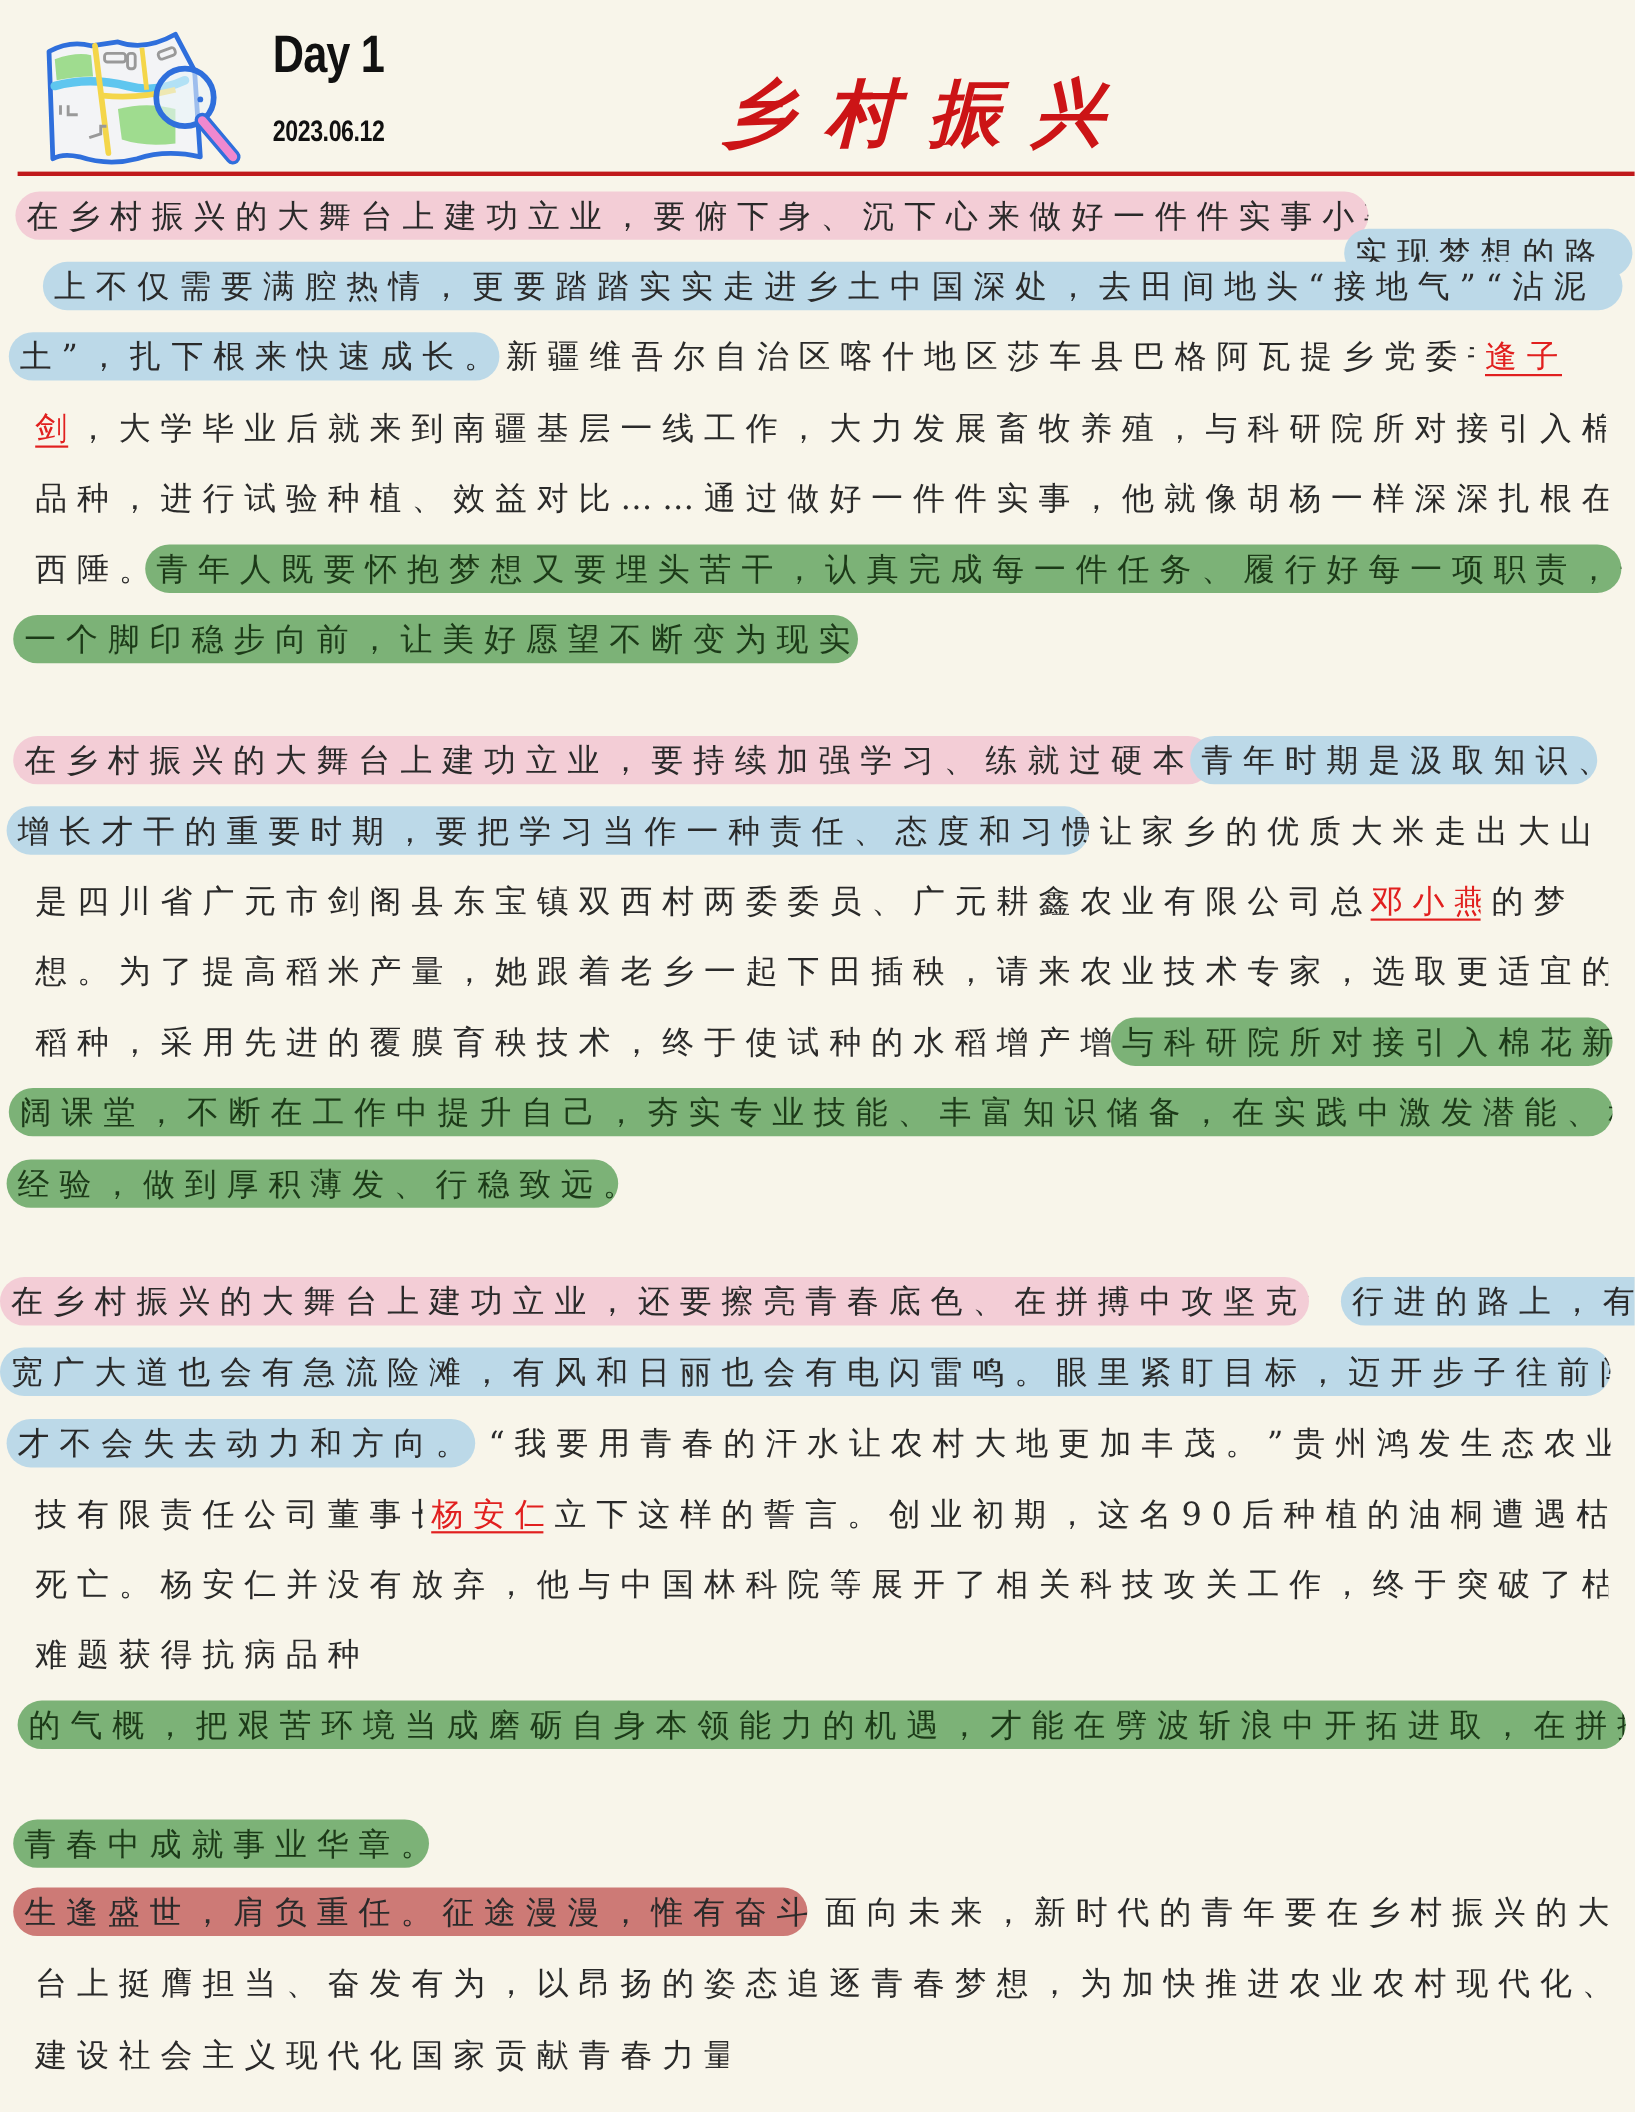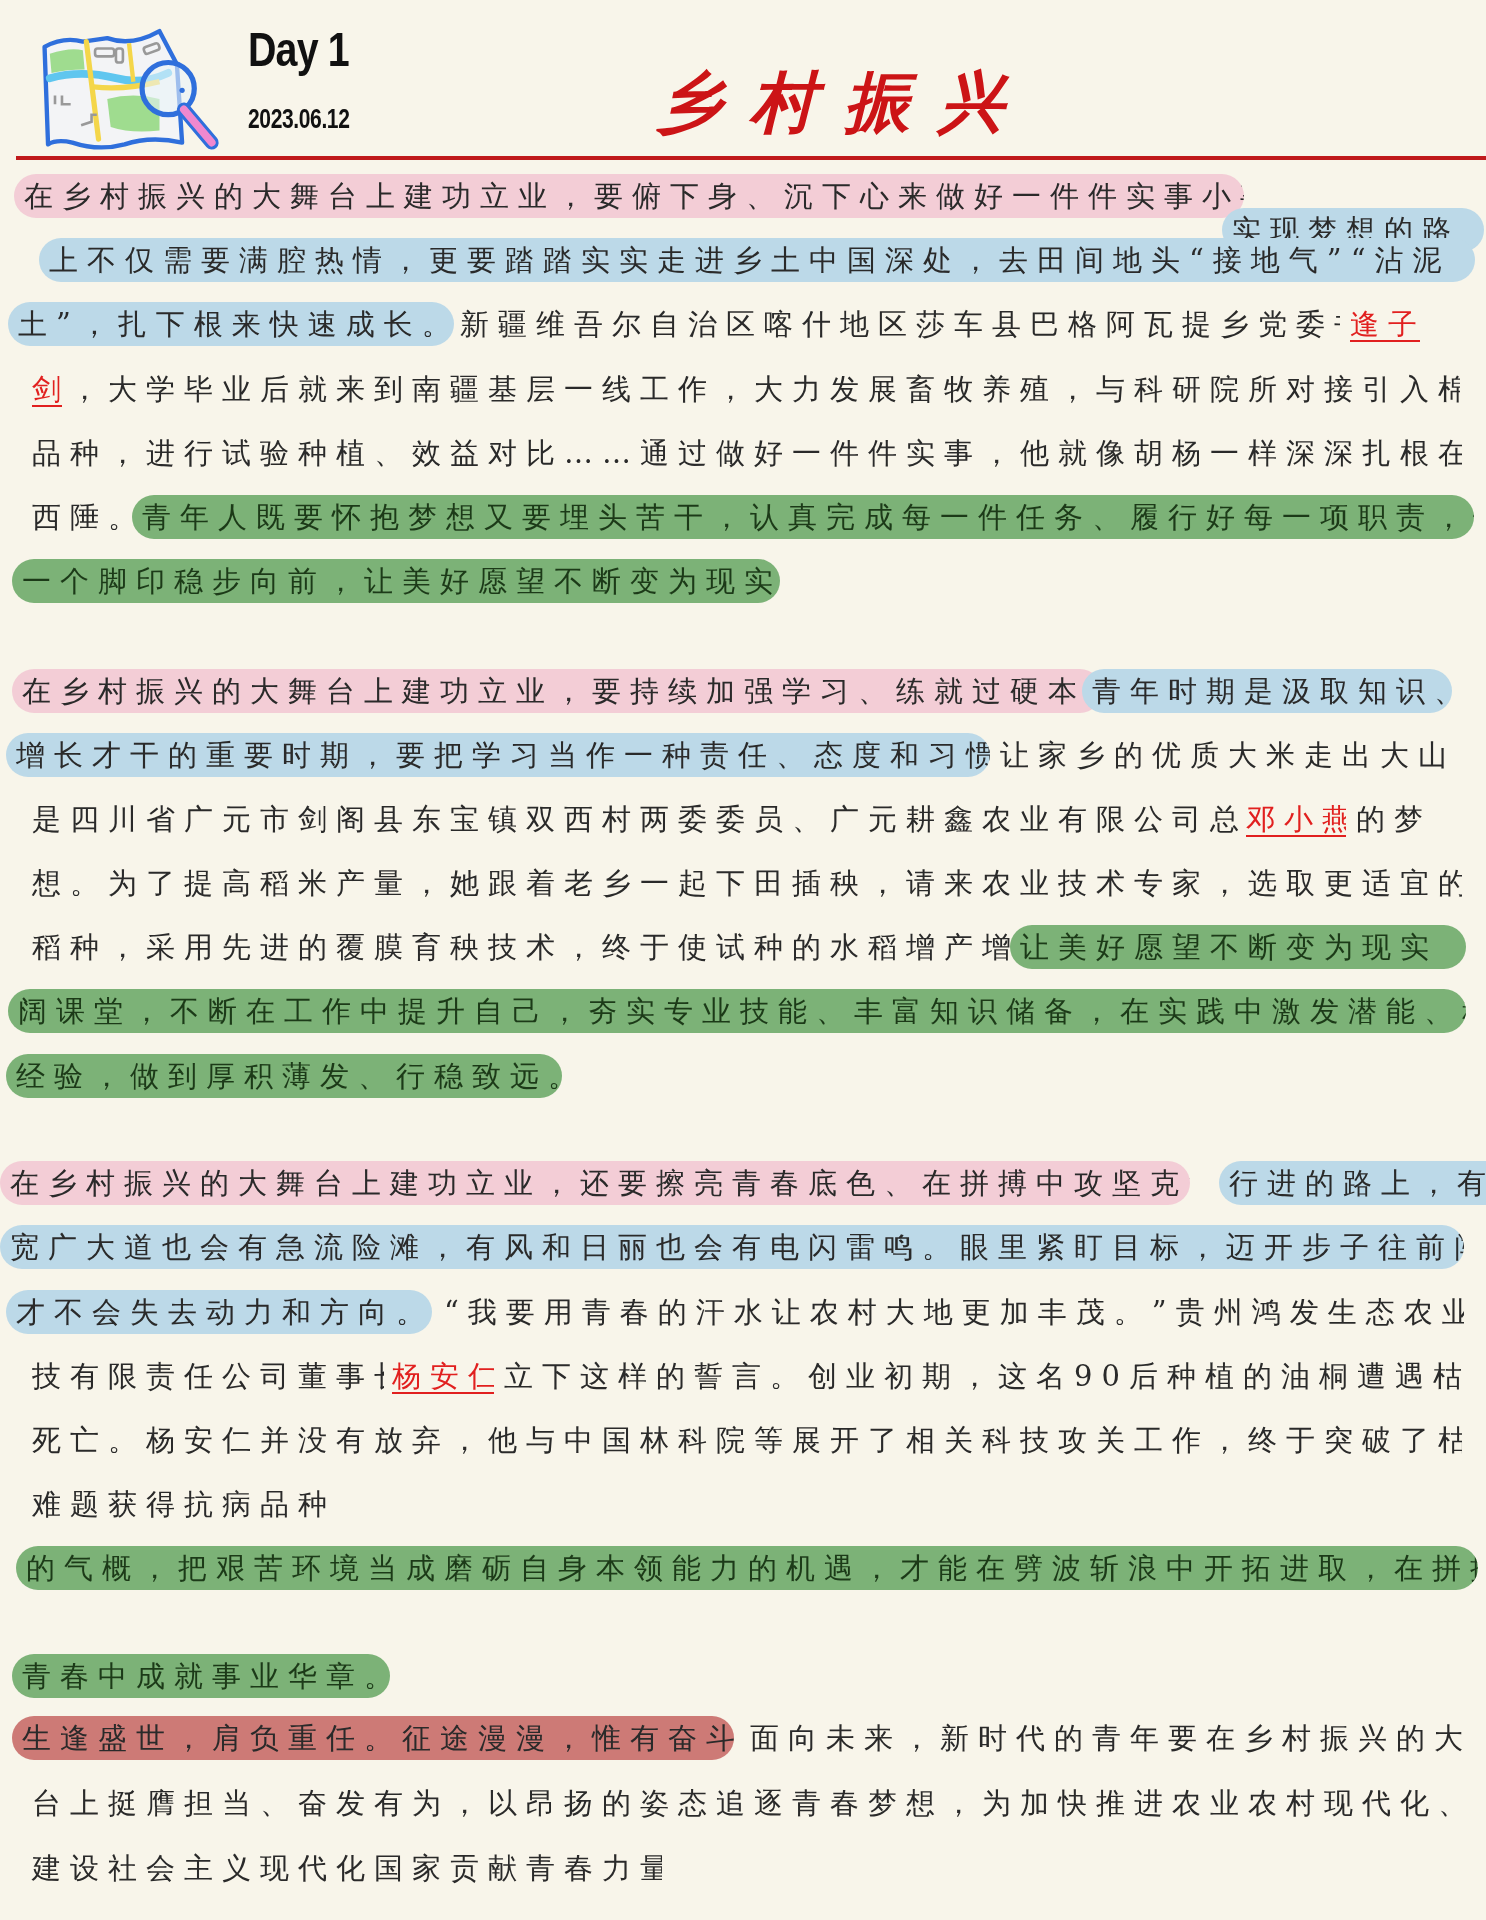--- a/index.html
+++ b/index.html
@@ -91,21 +91,21 @@
     <div class="line" style="top: 795px;">
       <span class="seg plain" style="left: 22px; width: 1198px; overflow: hidden;">是四川省广元市剑阁县东宝镇双西村两委委员、广元耕鑫农业有限公司总经理</span>
       <span class="seg plain name" style="left: 1236px; width: 90px; overflow: hidden;">邓小燕</span>
       <span class="seg plain" style="left: 1346px; width: 70px; overflow: hidden;">的梦</span>
     </div>
     <div class="line" style="top: 859px;">
       <span class="seg plain" style="left: 22px; width: 1420px; overflow: hidden;">想。为了提高稻米产量，她跟着老乡一起下田插秧，请来农业技术专家，选取更适宜的优质</span>
     </div>
     <div class="line" style="top: 923px;">
       <span class="seg plain" style="left: 22px; width: 970px; overflow: hidden;">稻种，采用先进的覆膜育秧技术，终于使试种的水稻增产增收。</span>
-      <span class="seg green pill" style="left: 1010px; width: 436px; overflow: hidden;">让美好愿望不断变为现实</span>
+      <span class="seg green pill" style="left: 1010px; width: 436px; overflow: hidden;">与科研院所对接引入棉花新</span>
     </div>
     <div class="line" style="top: 987px;">
       <span class="seg green pill" style="left: 8px; width: 1438px; overflow: hidden;">阔课堂，不断在工作中提升自己，夯实专业技能、丰富知识储备，在实践中激发潜能、积累</span>
     </div>
     <div class="line" style="top: 1052px;">
       <span class="seg green pill" style="left: 6px; width: 536px; overflow: hidden;">经验，做到厚积薄发、行稳致远。</span>
     </div>
     <div class="line" style="top: 1159px;">
       <span class="seg pink pill" style="left: 0px; width: 1170px; overflow: hidden;">在乡村振兴的大舞台上建功立业，还要擦亮青春底色、在拼搏中攻坚克难。</span>
       <span class="seg blue pill" style="left: 1219px; width: 280px; overflow: hidden;">行进的路上，有</span>

